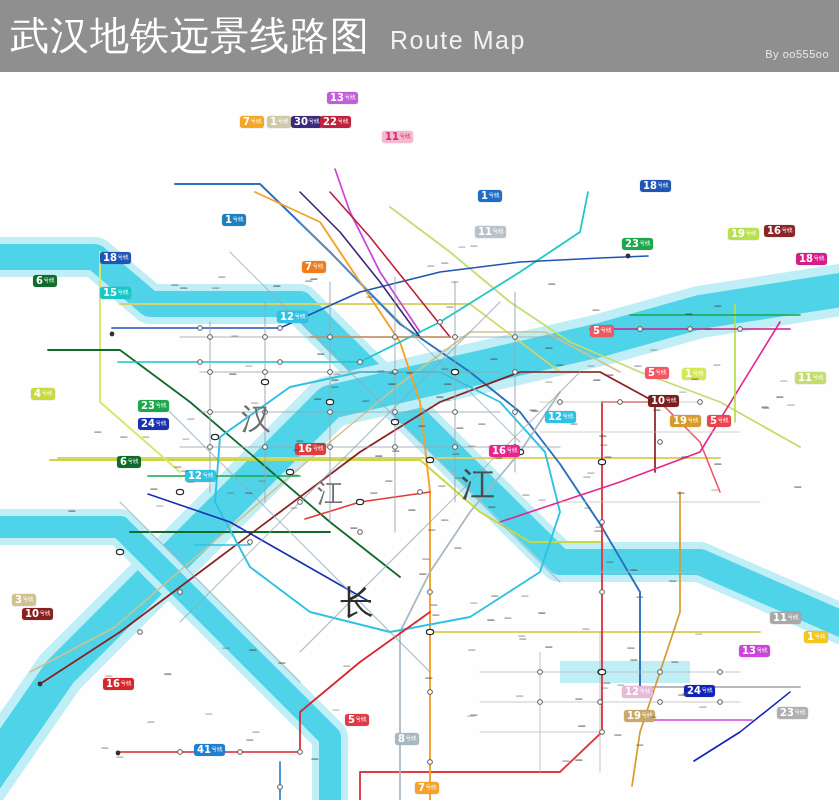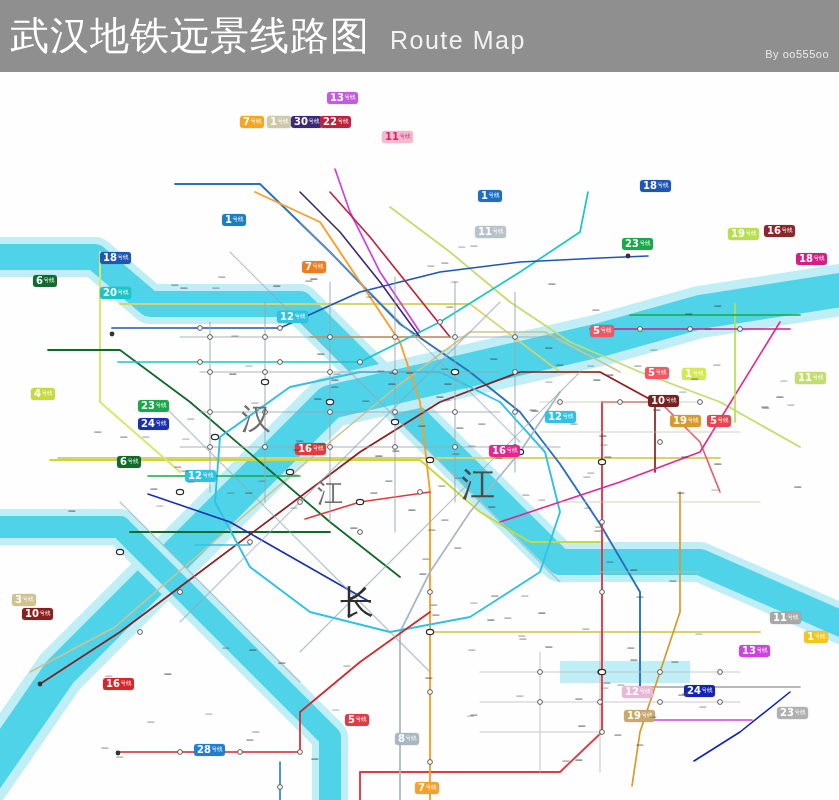--- a/index.html
+++ b/index.html
@@ -313,21 +313,21 @@
         </div>
         <div class="badge" style="left: 640px; top: 108px; background: rgb(31, 85, 181); color: rgb(255, 255, 255);">
           <span class="num">18</span>
           <span class="suf">号线</span>
         </div>
         <div class="badge" style="left: 100px; top: 180px; background: rgb(31, 85, 181); color: rgb(255, 255, 255);">
           <span class="num">18</span>
           <span class="suf">号线</span>
         </div>
         <div class="badge" style="left: 100px; top: 215px; background: rgb(24, 198, 198); color: rgb(255, 255, 255);">
-          <span class="num">20</span>
+          <span class="num">15</span>
           <span class="suf">号线</span>
         </div>
         <div class="badge" style="left: 33px; top: 203px; background: rgb(18, 107, 46); color: rgb(255, 255, 255);">
           <span class="num">6</span>
           <span class="suf">号线</span>
         </div>
         <div class="badge" style="left: 277px; top: 239px; background: rgb(47, 194, 229); color: rgb(255, 255, 255);">
           <span class="num">12</span>
           <span class="suf">号线</span>
         </div>
@@ -365,21 +365,21 @@
         </div>
         <div class="badge" style="left: 22px; top: 536px; background: rgb(139, 31, 31); color: rgb(255, 255, 255);">
           <span class="num">10</span>
           <span class="suf">号线</span>
         </div>
         <div class="badge" style="left: 103px; top: 606px; background: rgb(214, 37, 43); color: rgb(255, 255, 255);">
           <span class="num">16</span>
           <span class="suf">号线</span>
         </div>
         <div class="badge" style="left: 194px; top: 672px; background: rgb(31, 127, 208); color: rgb(255, 255, 255);">
-          <span class="num">28</span>
+          <span class="num">41</span>
           <span class="suf">号线</span>
         </div>
         <div class="badge" style="left: 345px; top: 642px; background: rgb(224, 58, 70); color: rgb(255, 255, 255);">
           <span class="num">5</span>
           <span class="suf">号线</span>
         </div>
         <div class="badge" style="left: 395px; top: 661px; background: rgb(168, 184, 194); color: rgb(255, 255, 255);">
           <span class="num">8</span>
           <span class="suf">号线</span>
         </div>

